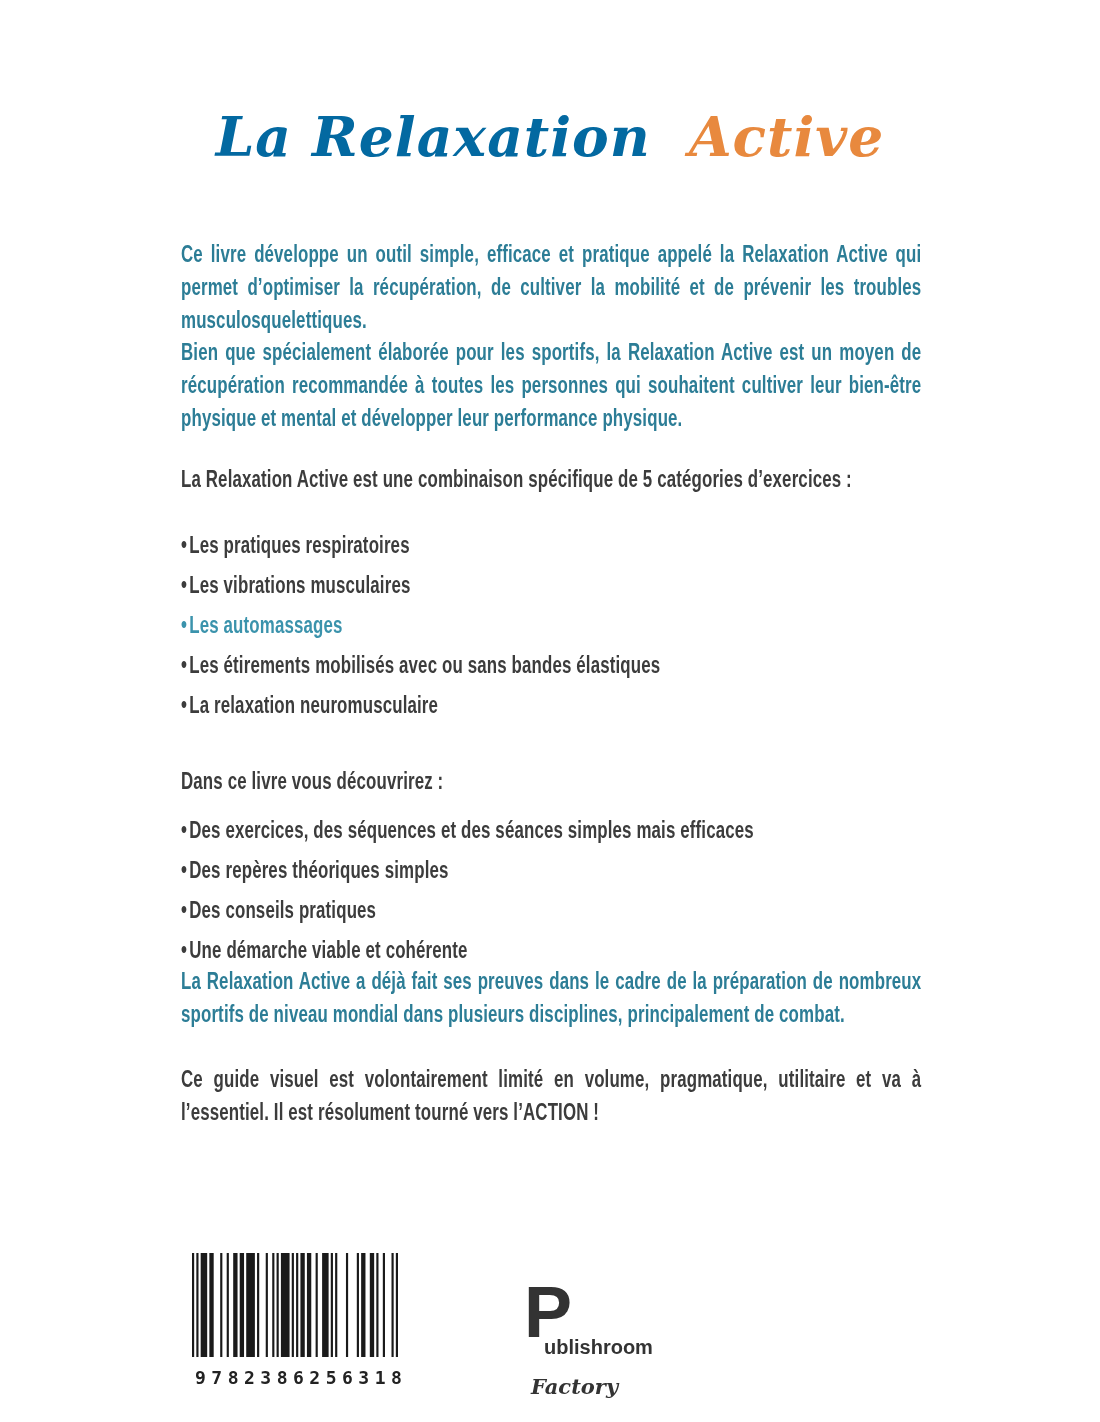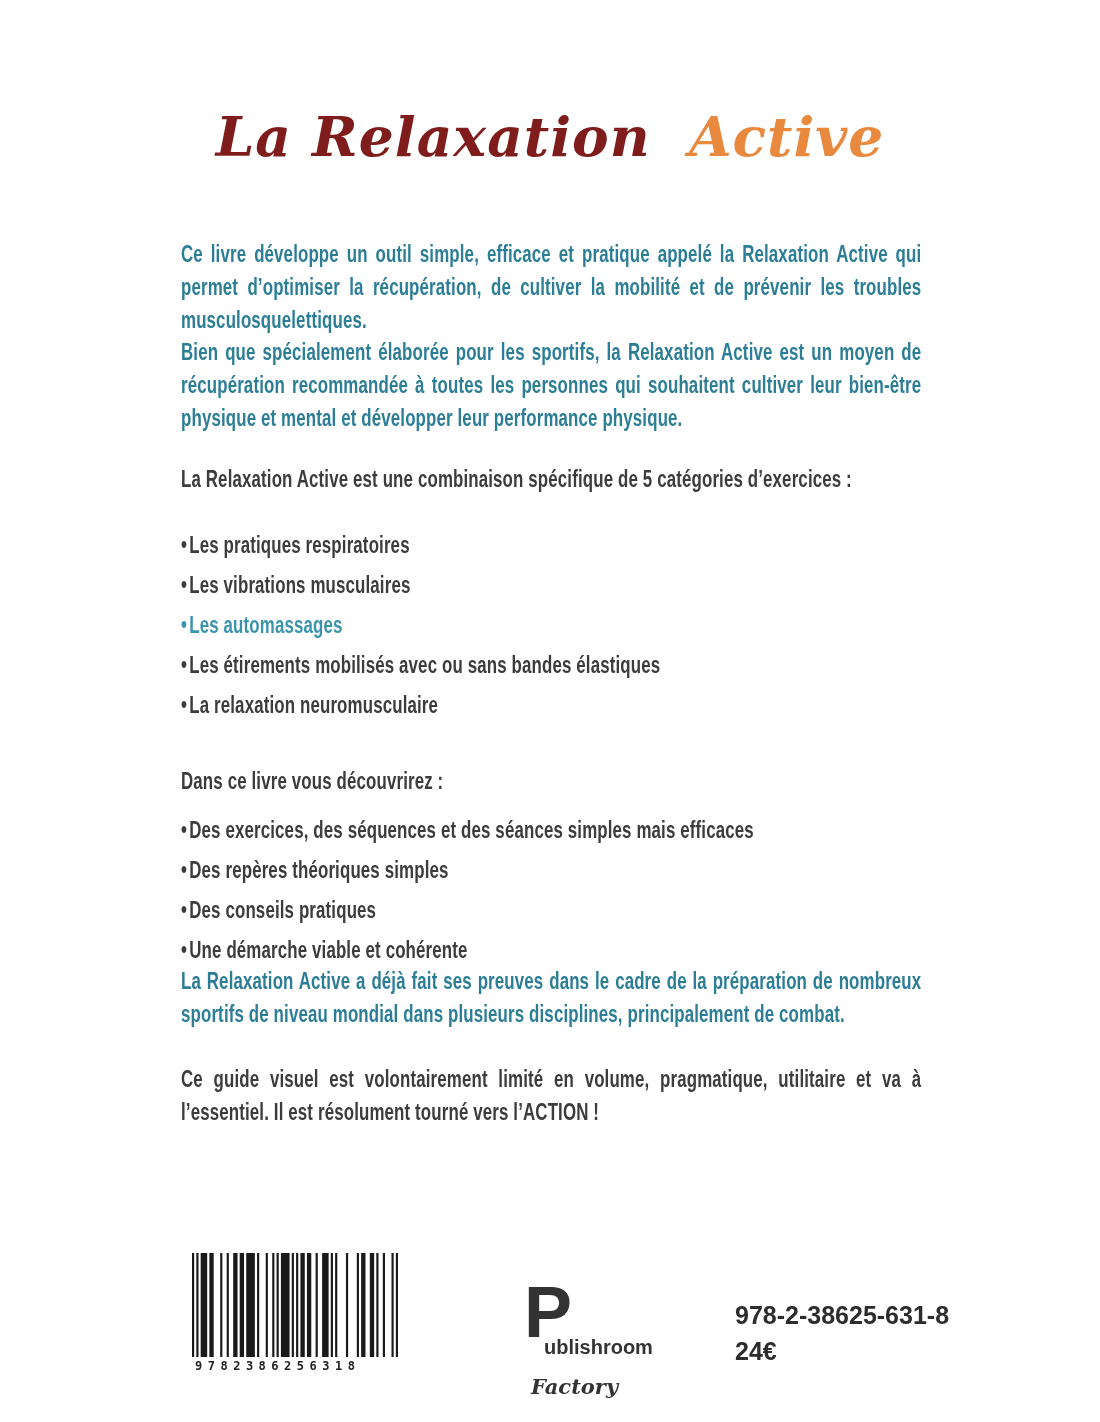--- a/index.html
+++ b/index.html
@@ -11,21 +11,21 @@
   }
 
   
   .title {
     position:absolute; top:104px; left:0; width:1100px;
     text-align:center; white-space:nowrap;
     font-family:"DejaVu Serif", serif;
     font-style:italic; font-weight:bold;
     font-size:55px; letter-spacing:1px;
   }
-  .t-lead   { color:#7f1d1d; }
+  .t-lead   { color:#0369a1; }
   .t-accent { color:#E8893E; margin-left:18px; }
 
   
   .tblock {
     position:absolute; left:181px; width:1010px;
     transform:scaleX(0.733); transform-origin:0 0;
     font-size:23px; font-weight:bold; letter-spacing:0.2px;
     line-height:33px;
   }
   .just  { text-align:justify; }
@@ -35,23 +35,23 @@
 
   .li { line-height:40px; white-space:nowrap; }
   .li .bullet { margin-right:3px; }
 
   
   .barcode {
     position:absolute; left:192px; top:1253px; width:206px;
   }
   .barcode svg { display:block; width:206px; height:104px; }
   .barcode-digits {
-    margin-top:2px; padding-left:3px;
+    margin-top:10px; padding-left:3px;
     font-family:"DejaVu Sans Mono", monospace;
-    font-size:12px; font-weight:bold; color:#222222;
+    font-size:18px; font-weight:bold; color:#222222;
     letter-spacing:5.5px; white-space:nowrap;
   }
 
   .publisher { position:absolute; left:524px; top:1282px; width:160px; height:100px; color:#333333; }
   .logo-p {
     position:absolute; left:0; top:-6px;
     font-size:72px; font-weight:bold; line-height:1;
     font-family:"Liberation Sans", sans-serif;
   }
   .logo-name {
@@ -138,18 +138,14 @@
       </svg>
     <div class="barcode-digits">9782386256318</div>
   </div>
 
   <div class="publisher">
     <span class="logo-p">P</span>
     <span class="logo-name">ublishroom</span>
     <span class="logo-factory">Factory</span>
   </div>
 
-  <div class="isbn-block">
-    <div>978-2-38625-631-8</div>
-    <div>24€</div>
-  </div>
 
 </div>
 
 </body></html>

